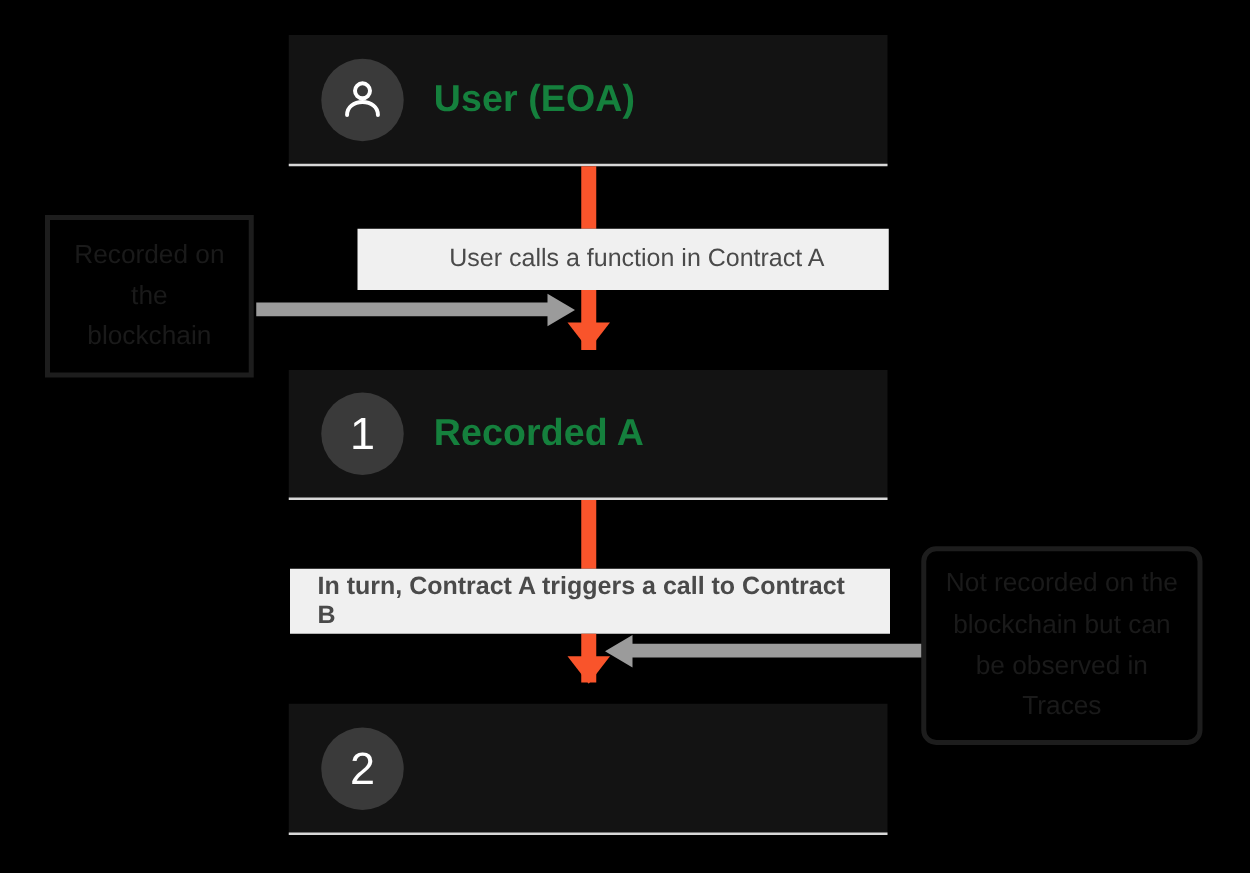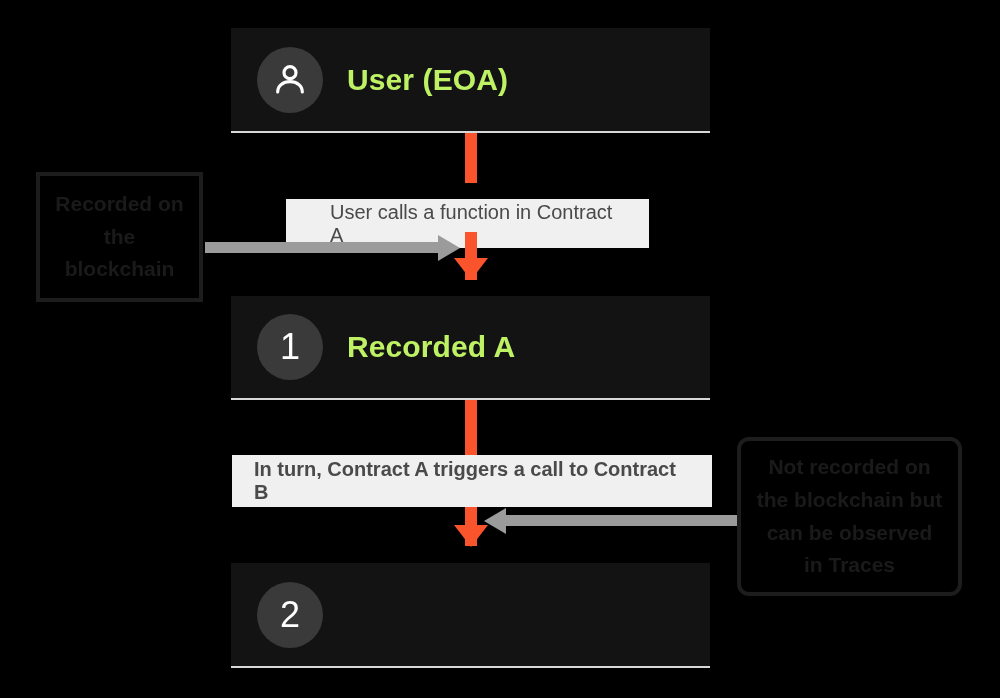--- a/index.html
+++ b/index.html
@@ -13,45 +13,45 @@
         box-sizing:border-box;}
   #node-user{top:28px;height:105px;}
   #node-a{top:296px;height:104px;}
   #node-b{top:563px;height:105px;}
 
   .badge{width:66px;height:66px;border-radius:50%;background:#3a3a3a;
          margin-left:26px;flex:0 0 auto;display:flex;align-items:center;
          justify-content:center;color:#fff;font-size:36px;font-weight:300;
          line-height:1;}
   .badge svg{width:40px;height:40px;display:block;}
-  .node-title{margin-left:24px;color:#bef264;font-size:30px;font-weight:700;
+  .node-title{margin-left:24px;color:#15803d;font-size:30px;font-weight:700;
               letter-spacing:.1px;}
 
   
   .chip{position:absolute;background:#f0f0f0;color:#4a4a4a;font-size:20px;
         display:flex;align-items:center;justify-content:center;
         box-sizing:border-box;padding:0 22px;}
-  #chip-1{left:286px;top:199px;width:363px;height:49px;padding-left:44px;}
+  #chip-1{left:286px;top:183px;width:425px;height:49px;padding-left:44px;}
   #chip-2{left:232px;top:455px;width:480px;height:52px;font-weight:bold;}
 
   
   .oarrow{position:absolute;left:465px;width:12px;background:#f9542b;}
   #o1{top:133px;height:50px;}
   #o2{top:232px;height:48px;}
   #o3{top:400px;height:55px;}
   #o4{top:507px;height:39px;}
   .ohead{position:absolute;left:454px;width:0;height:0;
          border-left:17px solid transparent;border-right:17px solid transparent;
          border-top:22px solid #f9542b;}
   #oh1{top:258px;}
   #oh2{top:525px;}
 
   
   .anno{position:absolute;background:#000;border:4px solid #1d1d1d;
-        color:#1a1a1a;font-size:21px;font-weight:700;line-height:1.55;
+        color:#1a1a1a;font-size:21px;font-weight:400;line-height:1.55;
         text-align:center;display:flex;align-items:center;
         justify-content:center;box-sizing:border-box;padding:10px 14px;}
   #anno-left{left:36px;top:172px;width:167px;height:130px;}
   #anno-right{left:737px;top:437px;width:225px;height:159px;border-radius:12px;}
 
   
   .garrow{position:absolute;height:11px;background:#9b9b9b;}
   #g1{left:205px;top:242px;width:235px;}
   #g2{left:505px;top:515px;width:232px;}
   .ghead{position:absolute;width:0;height:0;

